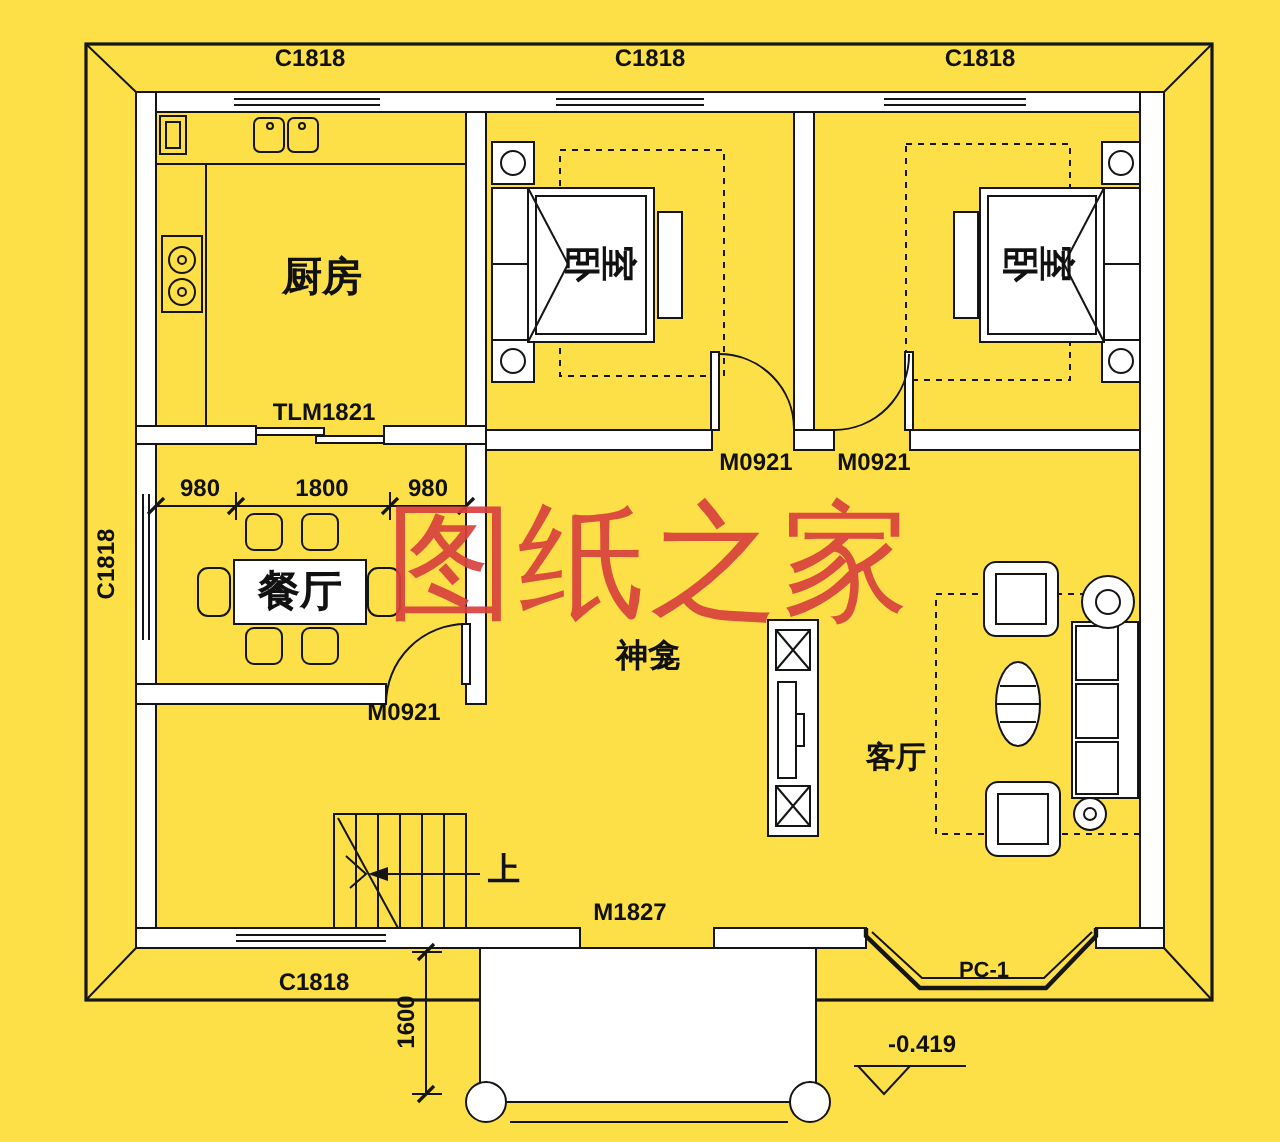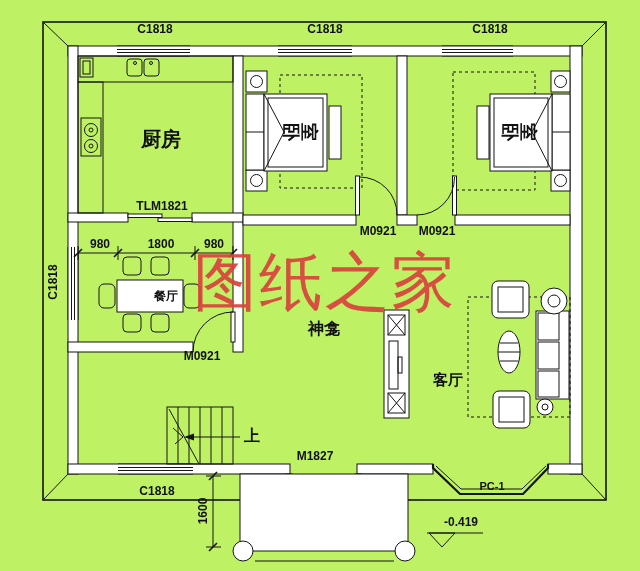--- a/index.html
+++ b/index.html
@@ -1,16 +1,16 @@
 <!DOCTYPE html>
 <html><head>
 <meta charset="utf-8">
 <style>
   html,body{margin:0;padding:0;background:#ffffff;}
-  .plan{position:relative;width:640px;height:571px;background:#bef264;overflow:hidden;
+  .plan{position:relative;width:640px;height:571px;background:#fde047;overflow:hidden;
         font-family:"Liberation Sans",sans-serif;color:#151515;}
   .plan svg{position:absolute;left:0;top:0;}
   .lbl{position:absolute;transform:translate(-50%,-50%);white-space:nowrap;
        font-weight:bold;color:#111;z-index:5;line-height:1;}
   .code{font-size:12px;}
   .dim{font-size:12px;}
   .room{font-size:18px;}
   .room-sm{font-size:16px;}
   .rot{transform:translate(-50%,-50%) rotate(-90deg);}
   .rot-chars span{display:inline-block;transform:rotate(90deg);}
@@ -274,19 +274,19 @@
 
   <div class="lbl dim" style="left:100px;top:244px;">980</div>
   <div class="lbl dim" style="left:161px;top:244px;">1800</div>
   <div class="lbl dim" style="left:214px;top:244px;">980</div>
   <div class="lbl dim rot" style="left:203px;top:511px;">1600</div>
   <div class="lbl dim" style="left:461px;top:522px;">-0.419</div>
 
   <div class="lbl room" style="left:161px;top:139px;font-size:20px;">厨房</div>
   <div class="lbl room rot-chars" style="left:300px;top:132px;"><span>卧</span><span>室</span></div>
   <div class="lbl room rot-chars" style="left:519px;top:132px;"><span>卧</span><span>室</span></div>
-  <div class="lbl room" style="left:166px;top:296px;font-size:12px;">餐厅</div>
+  <div class="lbl room" style="left:150px;top:296px;font-size:21px;">餐厅</div>
   <div class="lbl room-sm" style="left:324px;top:329px;text-align:right;">神龛</div>
   <div class="lbl room" style="left:448px;top:379px;font-size:15px;">客厅</div>
   <div class="lbl room-sm" style="left:252px;top:436px;">上</div>
 
   <div class="watermark" style="color: rgb(217, 66, 62);">图纸之家</div>
 </div>
 
 </body></html>

